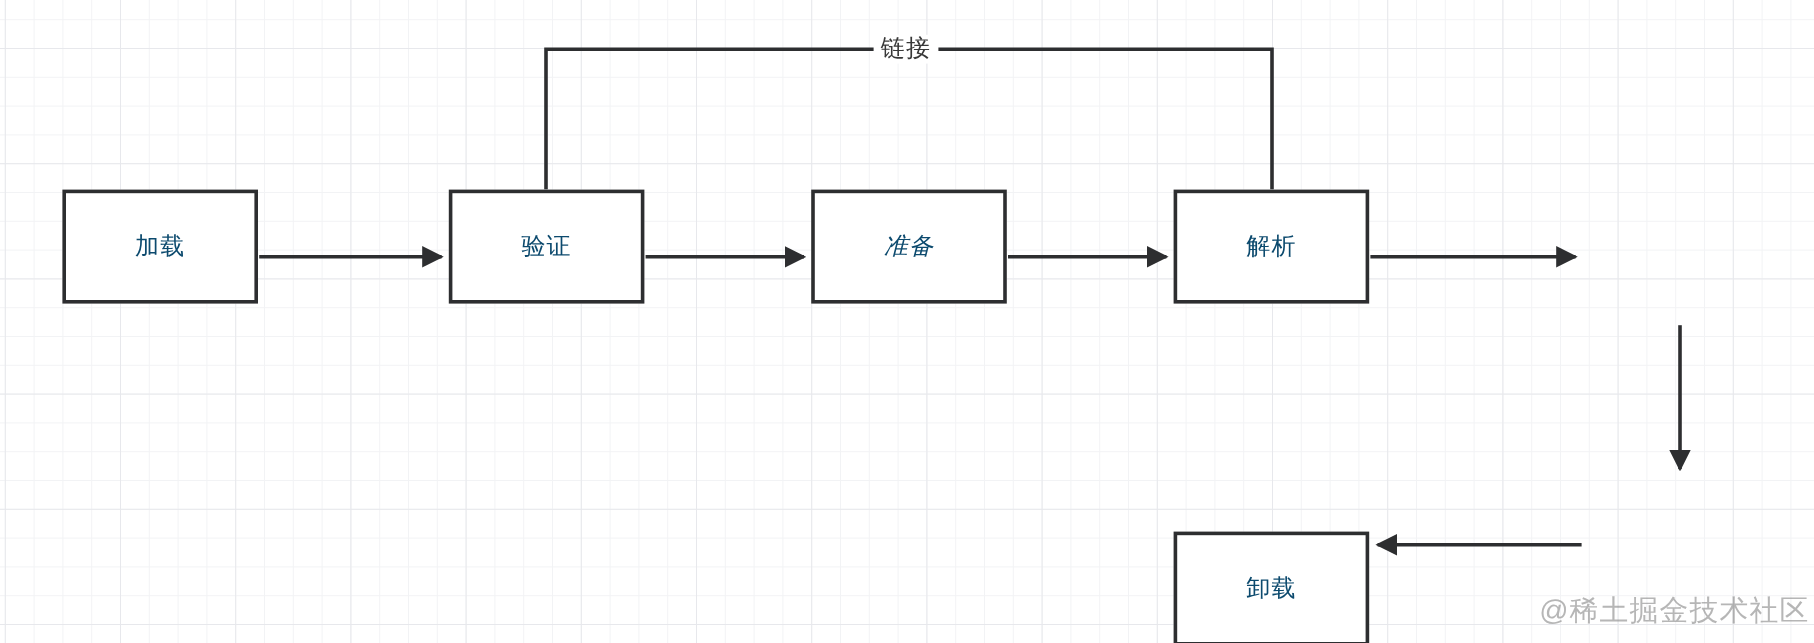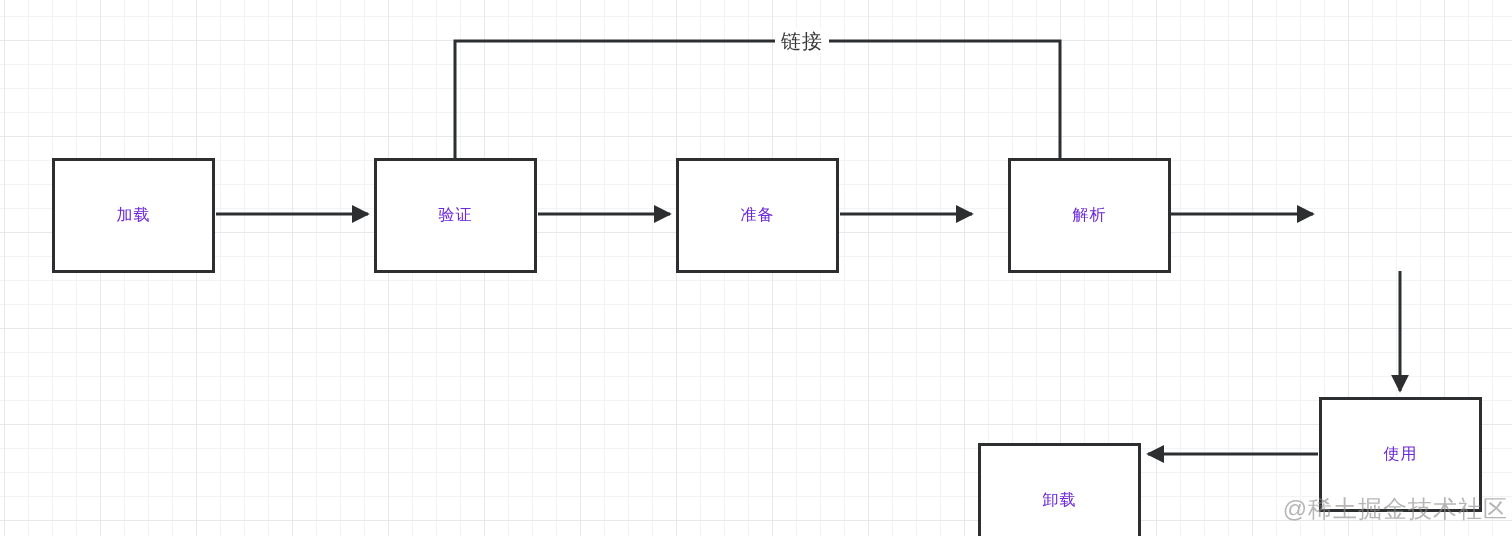--- a/index.html
+++ b/index.html
@@ -27,41 +27,40 @@
     left: 0;
     top: 0;
     width: 1512px;
     height: 536px;
     pointer-events: none;
   }
   .node {
     position: absolute;
     box-sizing: border-box;
     width: 163px;
-    height: 115px;
+    height: 95px;
     background: #ffffff;
     border: 3px solid #2d2e30;
     display: flex;
     align-items: center;
     justify-content: center;
-    font-size: 16px;
-    color: #6d28d9;
+    font-size: 20px;
+    color: #0c4a6e;
     letter-spacing: 1px;
   }
   .link-label {
     position: absolute;
     left: 728px;
     top: 29px;
     padding: 0 6px;
     background: #ffffff;
     font-size: 20px;
     line-height: 24px;
     color: #383838;
     letter-spacing: 1px;
-    margin-left: 47px;
   }
   .watermark {
     position: absolute;
     right: 4px;
     bottom: 11px;
     font-size: 24px;
     color: #8a8a8a;
     opacity: 0.62;
     letter-spacing: 1px;
     white-space: nowrap;
@@ -91,26 +90,25 @@
 
     <line x1="1400" y1="271" x2="1400" y2="391" stroke="#2d2e30" stroke-width="3" marker-end="url(#arrow)"></line>
 
     <line x1="1318" y1="454" x2="1148" y2="454" stroke="#2d2e30" stroke-width="3" marker-end="url(#arrow)"></line>
   </svg>
 
   <div class="node" style="left:52px;  top:158px;">加载</div>
 
   <div class="node" style="left:374px; top:158px;text-align:right;">验证</div>
 
-  <div class="node" style="left:676px; top:158px;">准备</div>
+  <div class="node" style="left:676px; top:158px;font-style:italic;">准备</div>
 
-  <div class="node" style="left:1008px; top:158px;">解析</div>
+  <div class="node" style="left:978px; top:158px;">解析</div>
 
 
   <div class="node" style="left:978px; top:397px;margin-top:46px;">卸载</div>
 
-  <div class="node" style="left:1319px; top:397px;">使用</div>
 
   <div class="link-label">链接</div>
 
   <div class="watermark">@稀土掘金技术社区</div>
 
 </div>
 
 </body></html>

